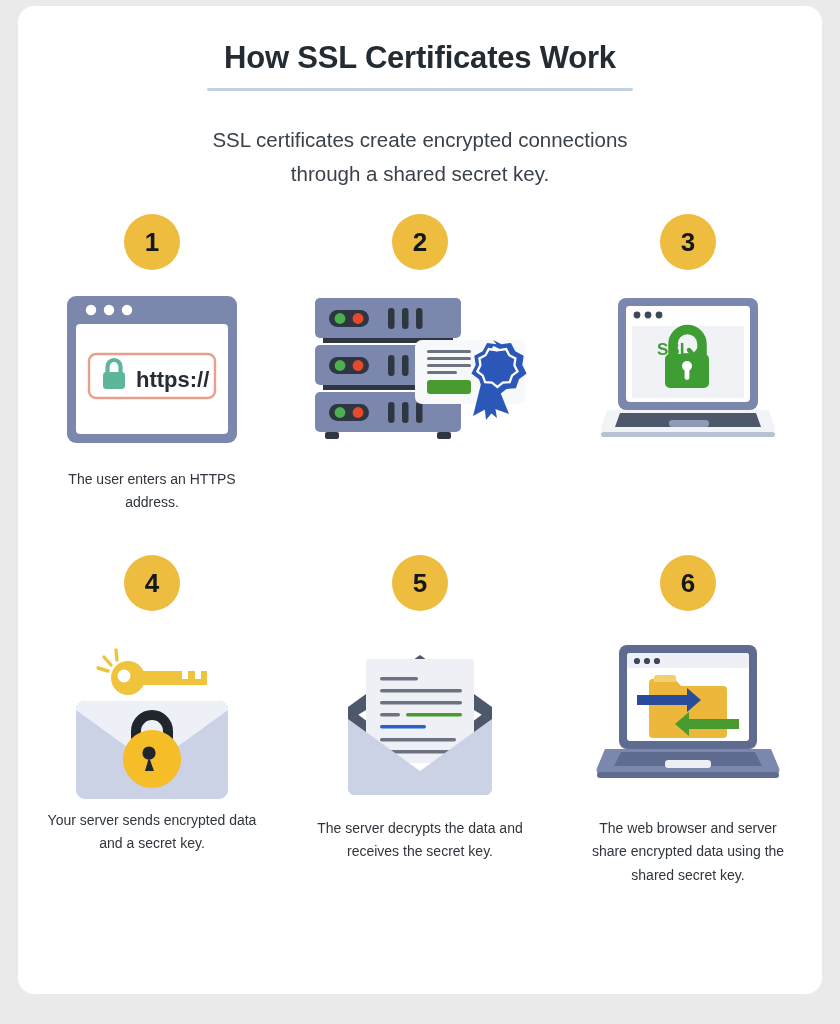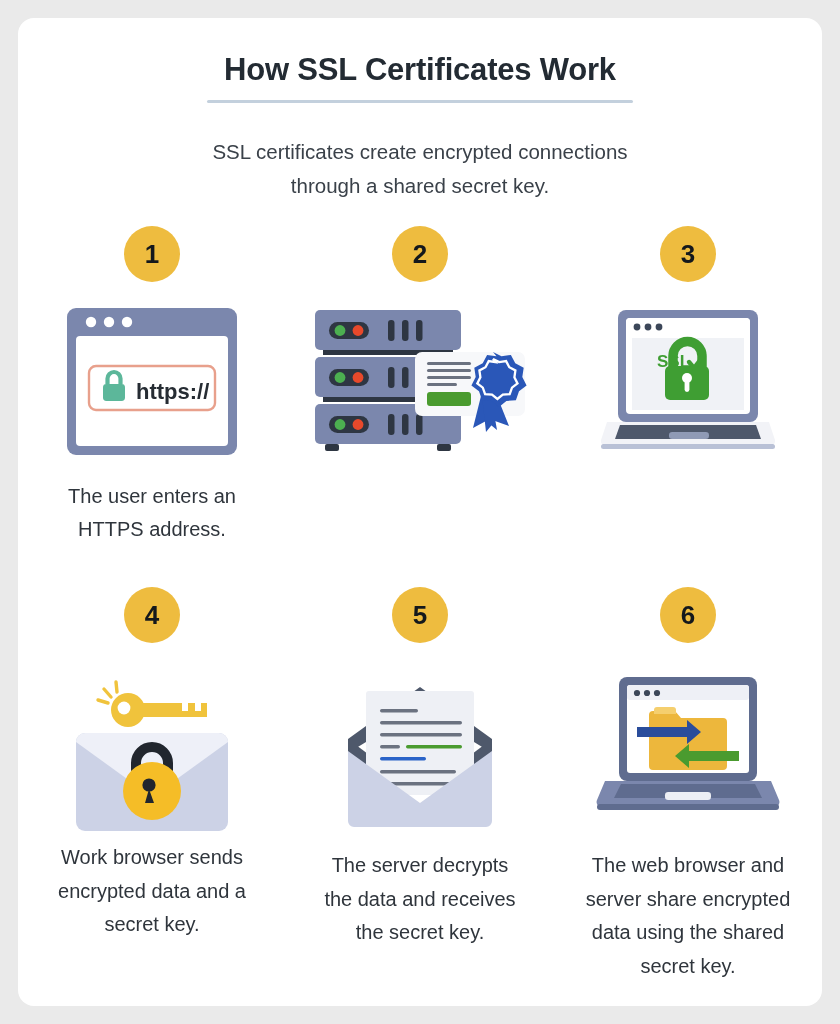--- a/index.html
+++ b/index.html
@@ -3,21 +3,21 @@
 <meta charset="utf-8">
 <style>
   * { box-sizing: border-box; margin: 0; padding: 0; }
   html, body {
     width: 840px; height: 1024px;
     background: #eaeaea;
     font-family: "Liberation Sans", "DejaVu Sans", sans-serif;
   }
   #card {
     position: absolute;
-    left: 18px; top: 18px;
+    left: 18px; top: 6px;
     width: 804px; height: 988px;
     background: #ffffff;
     border-radius: 16px;
     overflow: hidden;
   }
   
   #header { padding-top: 34px; text-align: center; }
   #title {
     font-size: 31px; font-weight: bold; color: #232b33;
     letter-spacing: -0.2px;
@@ -38,21 +38,21 @@
   .step { width: 268px; display: flex; flex-direction: column; align-items: center; }
   .badge {
     width: 56px; height: 56px; border-radius: 50%;
     background: #eebc3f; color: #14181c;
     font-size: 26px; font-weight: bold;
     display: flex; align-items: center; justify-content: center;
     line-height: 1;
   }
   .art { height: 160px; margin-top: 22px; display: flex; align-items: flex-start; justify-content: center; }
   .caption {
-    margin-top: 16px; font-size: 20px; color: #2f353c;
+    margin-top: 16px; font-size: 14px; color: #2f353c;
     line-height: 1.68; text-align: center; max-width: 210px;
   }
   .sub-gap { margin-top: 30px; }
 </style>
 </head>
 <body>
 
 <div id="card">
 
   <div id="header">
@@ -184,21 +184,21 @@
 
           <rect x="14" y="68" width="152" height="98" rx="9" fill="#ccd2e6"></rect>
           <path d="M14 77 a9 9 0 0 1 9 -9 h134 a9 9 0 0 1 9 9 L90 132z" fill="#eef0f8"></path>
 
           <path d="M74 112 v-14 a16 16 0 0 1 32 0 v14" fill="none" stroke="#21262e" stroke-width="10"></path>
           <circle cx="90" cy="126" r="29" fill="#f5bd27"></circle>
           <circle cx="87" cy="120" r="6.6" fill="#21262e"></circle>
           <path d="M87 124 l-4 14 h9 z" fill="#21262e"></path>
         </svg>
       </div>
-      <div class="caption">Work browser sends encrypted data and a secret key.</div>
+      <div class="caption">Your server sends encrypted data and a secret key.</div>
     </div>
 
     <div class="step">
       <div class="badge">5</div>
       <div class="art sub-gap">
         <svg width="180" height="160" viewBox="0 0 180 160">
 
           <path d="M18 66 L90 14 L162 66 v14 L90 36 L18 80z" fill="#4e586b"></path>
           <path d="M18 66 L50 90 L18 116z" fill="#4e586b"></path>
           <path d="M162 66 L130 90 L162 116z" fill="#4e586b"></path>

